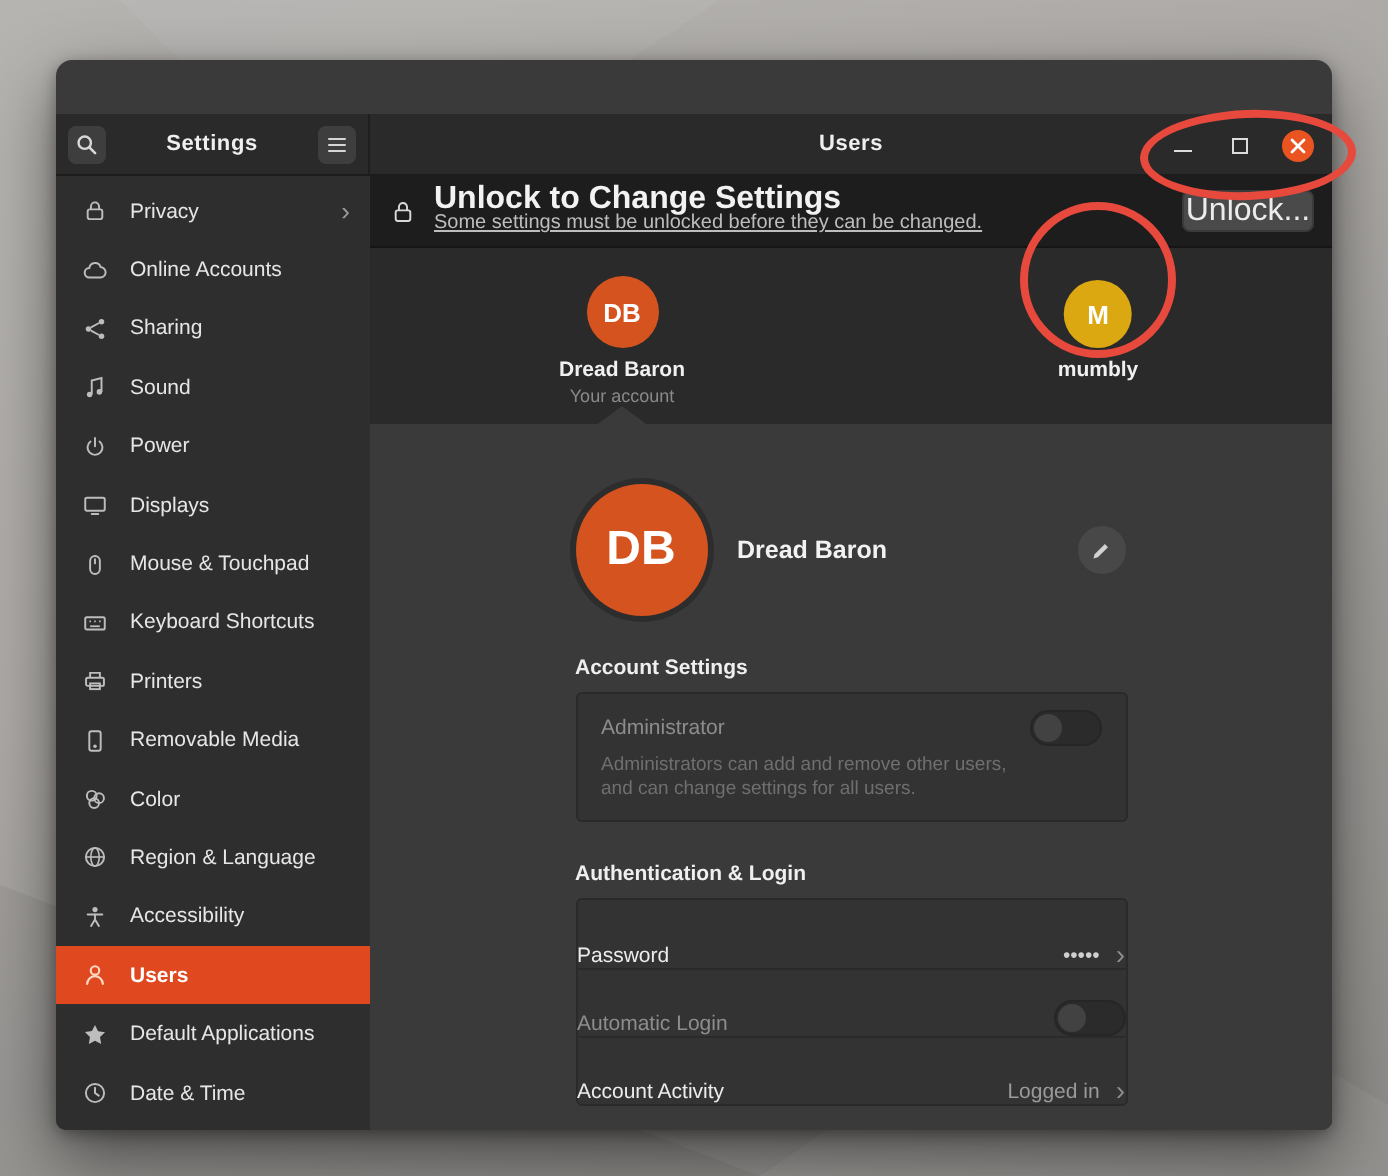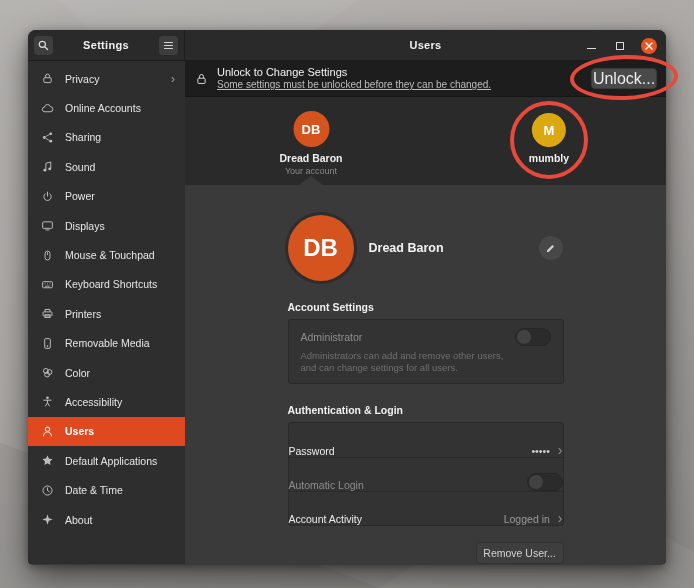--- a/index.html
+++ b/index.html
@@ -12,21 +12,21 @@
   html,body{width:694px;height:588px;overflow:hidden;}
   body{position:relative;background:linear-gradient(155deg,#b6b4b1 0%,#aca9a6 40%,#9c9a97 68%,#8d8b88 100%);}
   .wp-poly{position:absolute;pointer-events:none;}
   .wp1{left:0;top:380px;width:380px;height:208px;background:rgba(0,0,0,.05);clip-path:polygon(0 100%,0 30%,100% 100%);}
   .wp2{left:380px;top:470px;width:314px;height:118px;background:rgba(255,255,255,.06);clip-path:polygon(0 100%,55% 0,100% 70%,100% 100%);}
   .wp3{left:60px;top:0;width:300px;height:120px;background:rgba(255,255,255,.05);clip-path:polygon(0 0,100% 0,40% 100%);}
 
   .window{position:absolute;left:28px;top:30px;width:638px;height:535px;border-radius:8px 8px 5px 5px;
     overflow:hidden;box-shadow:0 14px 34px rgba(0,0,0,.5),0 2px 8px rgba(0,0,0,.35);background:var(--main);}
   
-  .headerbar{display:flex;height:31px;background:var(--hdr);border-bottom:1px solid #1c1c1c;}
+  .headerbar{display:flex;height:31px;background:var(--hdr);border-bottom:1px solid #1c1c1c;margin-top:27px;}
   .hdr-left{position:relative;width:157px;border-right:1px solid #1f1f1f;display:flex;align-items:center;justify-content:center;}
   .hdr-right{position:relative;flex:1;display:flex;align-items:center;justify-content:center;}
   .hdr-title{font-size:11px;font-weight:bold;color:var(--txt);letter-spacing:.3px;}
   .hdr-btn{position:absolute;top:6px;width:19px;height:19px;border-radius:4px;background:#3e3e3e;display:flex;align-items:center;justify-content:center;}
   .search-btn{left:6px;} .menu-btn{right:6px;}
   .menu-lines{width:9px;height:7px;display:flex;flex-direction:column;justify-content:space-between;}
   .menu-lines i{display:block;height:1.4px;background:#d6d6d6;border-radius:1px;}
   .win-controls{position:absolute;right:9px;top:0;height:31px;display:flex;align-items:center;gap:13px;}
   .wc{display:flex;align-items:center;justify-content:center;width:16px;height:16px;}
   .min-bar{width:9px;height:1.6px;background:#dcdcdc;margin-top:6px;}
@@ -39,21 +39,21 @@
   .side-item{position:relative;display:flex;align-items:center;height:29.4px;padding-left:13px;gap:11px;cursor:default;}
   .side-item .lbl{font-size:10.5px;color:#e6e6e6;}
   .side-item.selected{background:var(--accent);}
   .side-item.selected .lbl{color:#fff;font-weight:bold;}
   .side-item svg{flex:0 0 auto;}
   .chev{position:absolute;right:10px;color:#9a9a9a;font-size:13px;line-height:1;}
   
   .content{flex:1;display:flex;flex-direction:column;background:var(--main);}
   .banner{display:flex;align-items:center;height:36px;background:var(--banner);border-bottom:1px solid #151515;padding:0 9px 0 10px;}
   .banner-texts{margin-left:9px;flex:1;}
-  .banner-title{font-size:11px;font-weight:normal;color:#f2f2f2;line-height:13px;}
+  .banner-title{font-size:16px;font-weight:bold;color:#f2f2f2;line-height:13px;}
   .banner-sub{font-size:10px;color:#bdbdbd;line-height:12px;text-decoration:underline;}
   .unlock-btn{width:66px;height:21px;background:#4a4a4a;border:1px solid #3a3a3a;border-radius:4px;
     color:#ececec;font-size:16px;display:flex;align-items:center;justify-content:center;}
   .carousel{position:relative;height:88px;background:var(--carousel);}
   .caruser{position:absolute;top:14px;transform:translateX(-50%);display:flex;flex-direction:column;align-items:center;}
   .avatar{border-radius:50%;color:#fff;display:flex;align-items:center;justify-content:center;font-weight:bold;}
   .av-sm{width:36px;height:36px;font-size:13px;}
   .caruser .uname{margin-top:5px;font-size:10.5px;font-weight:bold;color:#f0f0f0;}
   .caruser .usub{margin-top:2px;font-size:9px;color:#8a8a8a;}
   .caret{position:absolute;bottom:0;left:126px;transform:translateX(-50%);width:0;height:0;
@@ -215,20 +215,28 @@
       <div class="side-item">
         <svg width="13" height="13" viewBox="0 0 16 16">
             <circle cx="6" cy="6" r="3" fill="none" stroke="#bdbdbd" stroke-width="1.2"></circle>
             <circle cx="10.5" cy="7.5" r="3" fill="none" stroke="#bdbdbd" stroke-width="1.2"></circle>
             <circle cx="7.5" cy="10.5" r="3" fill="none" stroke="#bdbdbd" stroke-width="1.2"></circle>
           </svg>
         <span class="lbl">Color</span>
       </div>
       <div class="side-item">
         <svg width="13" height="13" viewBox="0 0 16 16">
+            <circle cx="8" cy="8" r="5.6" fill="none" stroke="#bdbdbd" stroke-width="1.2"></circle>
+            <ellipse cx="8" cy="8" rx="2.6" ry="5.6" fill="none" stroke="#bdbdbd" stroke-width="1"></ellipse>
+            <line x1="2.5" y1="8" x2="13.5" y2="8" stroke="#bdbdbd" stroke-width="1"></line>
+          </svg>
+        <span class="lbl">Region &amp; Language</span>
+      </div>
+      <div class="side-item">
+        <svg width="13" height="13" viewBox="0 0 16 16">
             <circle cx="8" cy="3.4" r="1.6" fill="#bdbdbd"></circle>
             <line x1="3.5" y1="6.4" x2="12.5" y2="6.4" stroke="#bdbdbd" stroke-width="1.2" stroke-linecap="round"></line>
             <line x1="8" y1="6" x2="8" y2="9.5" stroke="#bdbdbd" stroke-width="1.2"></line>
             <line x1="8" y1="9.5" x2="5.6" y2="13.5" stroke="#bdbdbd" stroke-width="1.2" stroke-linecap="round"></line>
             <line x1="8" y1="9.5" x2="10.4" y2="13.5" stroke="#bdbdbd" stroke-width="1.2" stroke-linecap="round"></line>
           </svg>
         <span class="lbl">Accessibility</span>
       </div>
       <div class="side-item selected">
         <svg width="13" height="13" viewBox="0 0 16 16">

